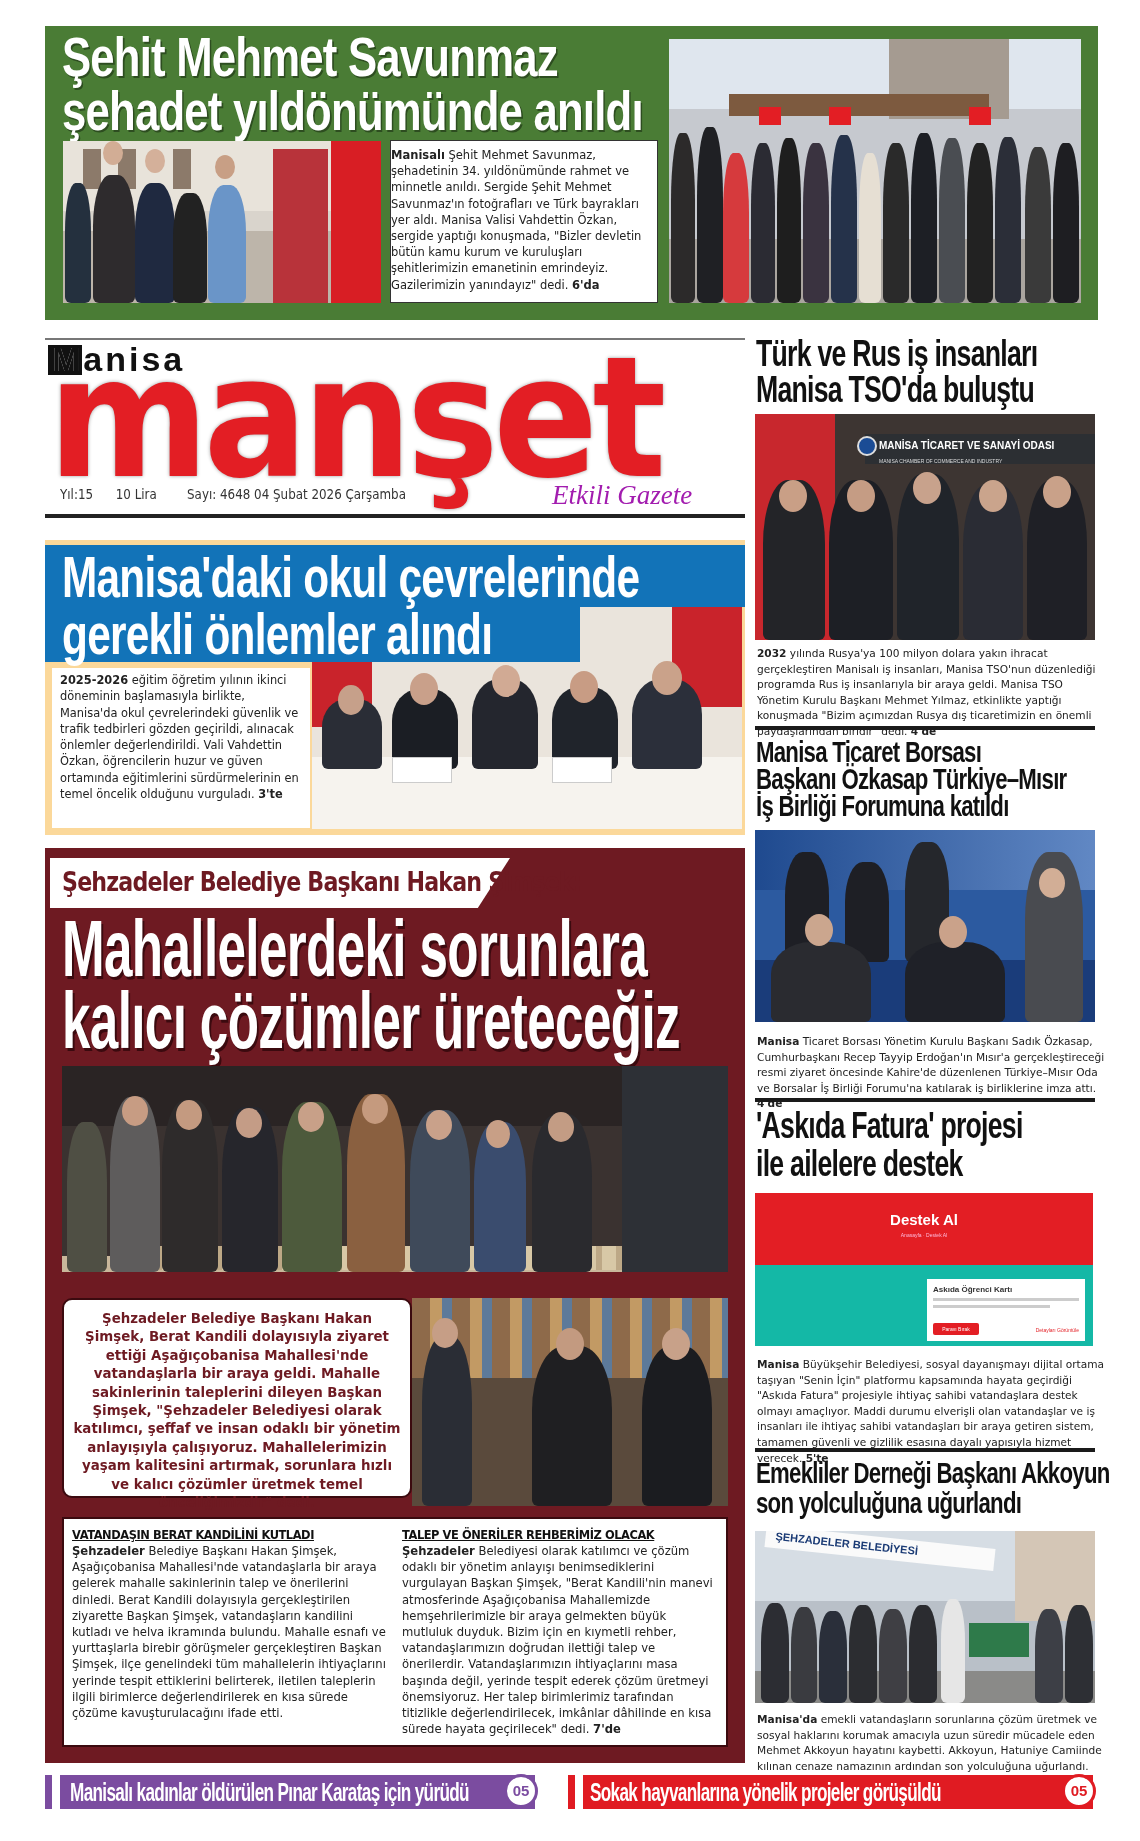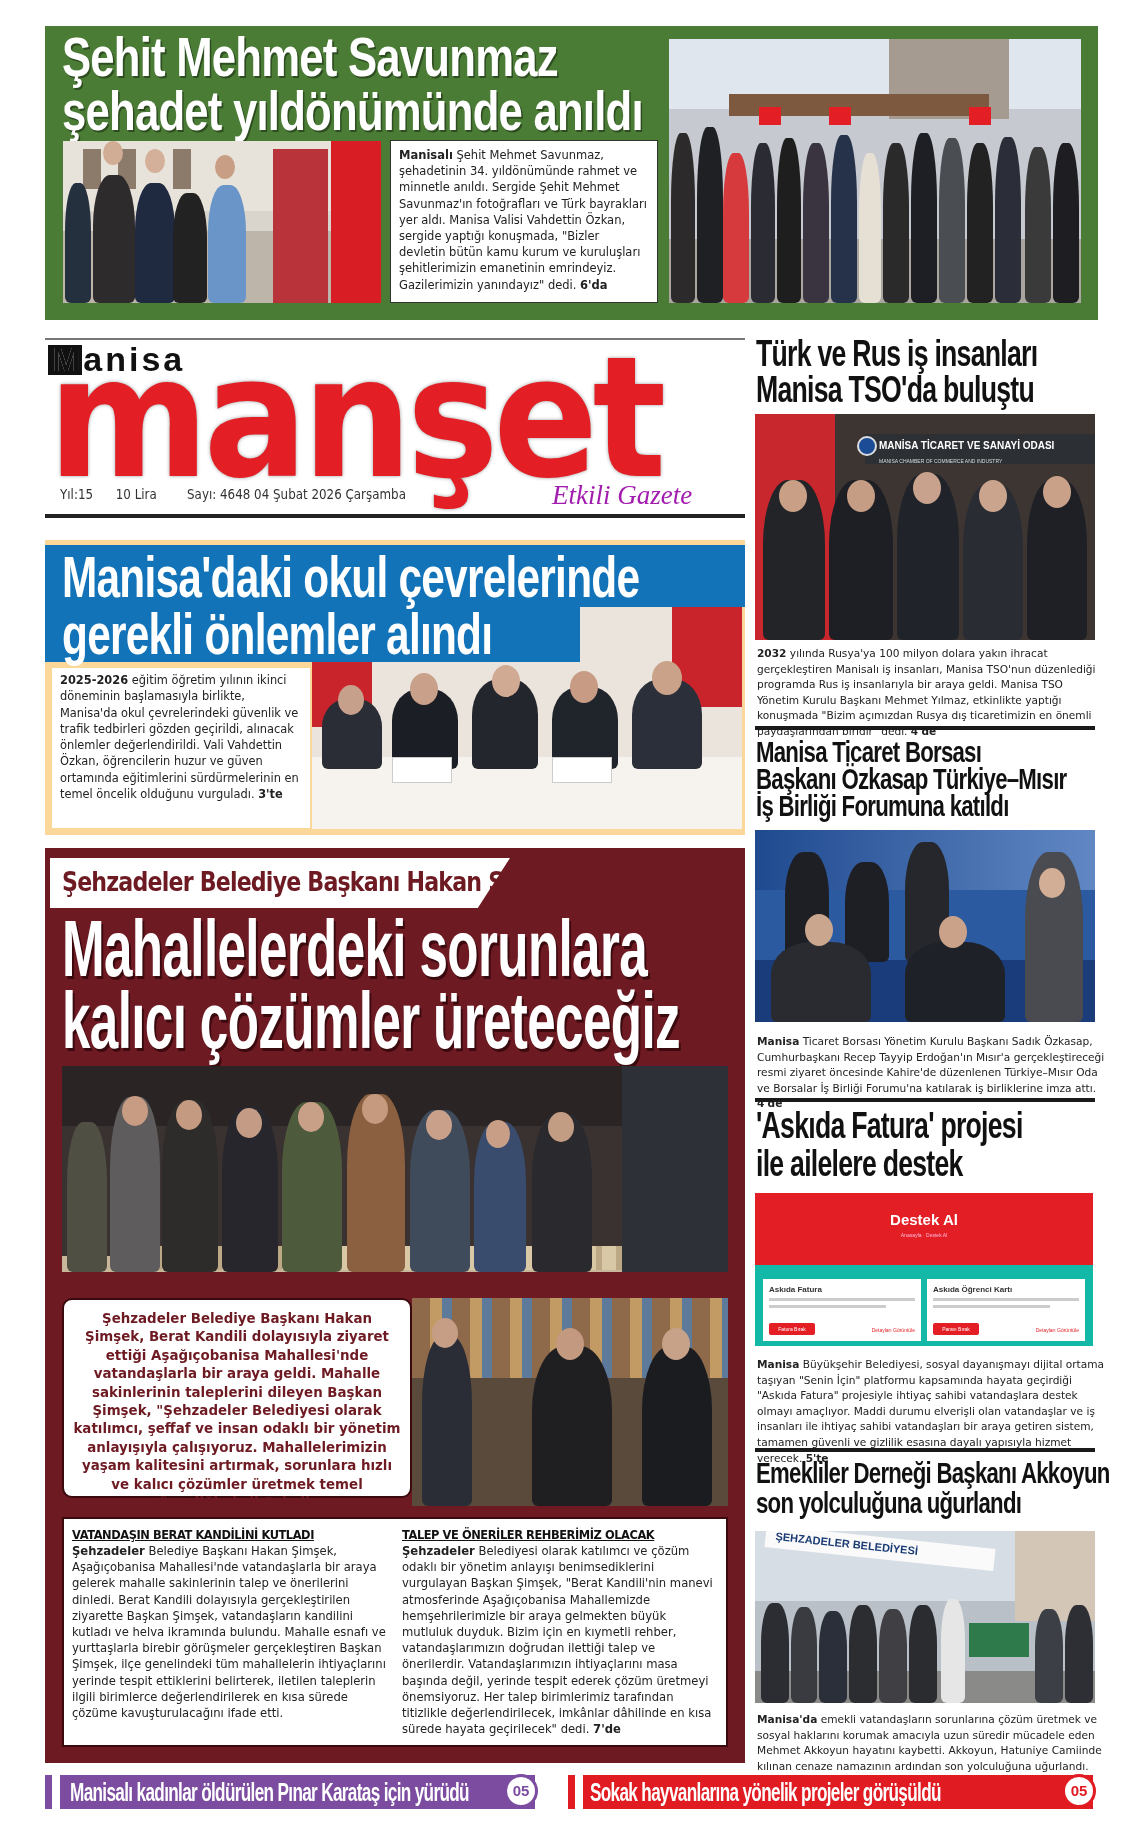--- a/index.html
+++ b/index.html
@@ -11,21 +11,21 @@
 .photo .sky{position:absolute;left:0;right:0;top:0}
 .person{position:absolute;bottom:0;border-radius:40% 40% 6px 6px}
 .head{position:absolute;border-radius:50%}
 .body-txt{font-family:"DejaVu Sans",sans-serif;font-size:11.5px;line-height:16.2px;color:#222}
 .body-txt b{font-weight:bold}
 .divider{position:absolute;background:#1a1a1a}
 
 #top{left:45px;top:26px;width:1053px;height:294px;background:#4a7c35}
 #top-h1{left:62px;top:30px;font-size:56px;color:#fff;transform:scaleX(.78);line-height:54px;text-shadow:2px 2px 0 #2d4d20}
 #top-h2{left:62px;top:84px;font-size:56px;color:#fff;transform:scaleX(.78);line-height:54px;text-shadow:2px 2px 0 #2d4d20}
-#top-textbox{left:390px;top:140px;width:268px;height:163px;background:#fff;border:1px solid #333;padding:6px 8px}
+#top-textbox{left:390px;top:140px;width:268px;height:163px;background:#fff;border:1px solid #333;padding:6px 0}
 #mast-line-top{left:45px;top:338px;width:700px;height:2px;background:#777}
 #mast-m-block{left:48px;top:345px;width:34px;height:30px;background:#111}
 #mast-manisa{left:52px;top:340px;font-size:34px;font-weight:bold;letter-spacing:3px;color:#111}
 #mast-title{left:48px;top:328px;font-family:"DejaVu Sans",sans-serif;font-size:168px;font-weight:bold;color:#e31e24;letter-spacing:-6px;transform:scaleX(.92);transform-origin:left top;-webkit-text-stroke:3px #fff;paint-order:stroke fill;text-shadow:0 0 4px #999;line-height:180px}
 #mast-meta{left:60px;top:486px;font-size:14px;color:#333;font-family:"DejaVu Sans",sans-serif;transform:scaleX(.85);transform-origin:left top}
 #mast-tag{left:552px;top:480px;font-family:"Liberation Serif",serif;font-style:italic;font-size:27px;color:#a21caf}
 #mast-line-bot{left:45px;top:514px;width:700px;height:4px;background:#222}
 
 #school{left:45px;top:540px;width:700px;height:295px;background:#fbd89a}
 #school-h-bg1{left:45px;top:545px;width:700px;height:62px;background:#1273b8}
@@ -251,27 +251,20 @@
 </div>
 <div class="divider" style="left:755px;top:1098px;width:340px;height:4px"></div>
 
 <div class="abs cond rh" style="left:756px;top:1108px">'Askıda Fatura' projesi</div>
 <div class="abs cond rh" style="left:756px;top:1146px">ile ailelere destek</div>
 <div class="abs" id="destek">
   <div id="destek-hdr">
     <div style="font-size:15px;font-weight:bold;padding-top:18px">Destek Al</div>
     <div style="font-size:5px;margin-top:4px;color:#fbd">Anasayfa · Destek Al</div>
   </div>
-  <div class="dcard" style="left:8px">
-    <div class="t">Askıda Fatura</div>
-    <div class="l"></div>
-      <div class="l" style="width:80%"></div>
-    <div class="btn">Fatura Bırak</div>
-    <div class="lk">Detayları Görüntüle</div>
-  </div>
   <div class="dcard" style="left:172px">
     <div class="t">Askıda Öğrenci Kartı</div>
     <div class="l"></div>
       <div class="l" style="width:80%"></div>
     <div class="btn">Paravı Bırak</div>
     <div class="lk">Detayları Görüntüle</div>
   </div>
 </div>
 <div class="rtxt" style="left:757px;top:1357px">
   <b>Manisa</b><span> Büyükşehir Belediyesi, sosyal dayanışmayı dijital ortama taşıyan "Senin İçin" platformu kapsamında hayata geçirdiği "Askıda Fatura" projesiyle ihtiyaç sahibi vatandaşlara destek olmayı amaçlıyor. Maddi durumu elverişli olan vatandaşlar ve iş insanları ile ihtiyaç sahibi vatandaşları bir araya getiren sistem, tamamen güvenli ve gizlilik esasına dayalı yapısıyla hizmet verecek.</span> <b>5'te</b>

